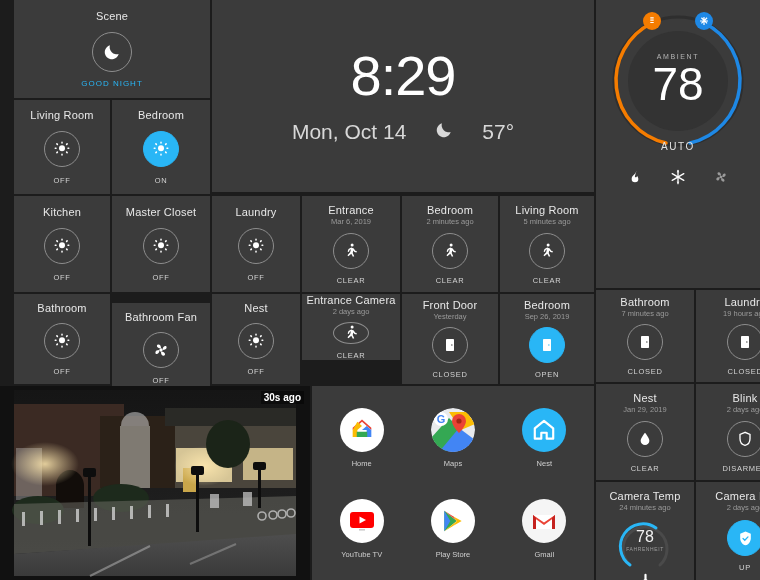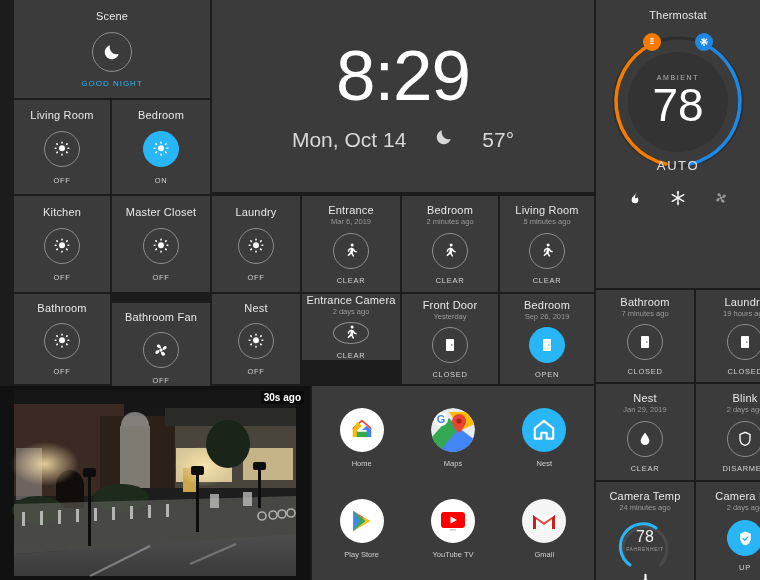--- a/index.html
+++ b/index.html
@@ -63,21 +63,21 @@
     letter-spacing: 1px; margin-top: 7px;
   }
 
   
   #clock-tile {
     left: 212px; top: 0px; width: 382px; height: 192px;
     display: flex; flex-direction: column;
     align-items: center; justify-content: center;
   }
   .clock-time {
-    color: #ffffff; font-size: 71px; font-weight: 300;
+    color: #ffffff; font-size: 56px; font-weight: 300;
     line-height: 1; letter-spacing: -1px; text-align: right;
   }
   .clock-meta {
     display: flex; align-items: center; gap: 28px;
     margin-top: 16px; color: #d8d8d8; font-size: 21px; font-weight: 300;
   }
 
   
   #thermo-tile { left: 596px; top: 0px; width: 164px; height: 288px; }
   #thermo-tile .tile-title { margin-top: 9px; }
@@ -87,21 +87,21 @@
     position: absolute; left: 22px; top: 22px;
     width: 100px; height: 100px; border-radius: 50%;
     background: #333333;
     display: flex; flex-direction: column;
     align-items: center; justify-content: center;
   }
   .ambient-label { color: #b4b4b4; font-size: 7px; letter-spacing: 1.6px; }
   .ambient-val { color: #ffffff; font-size: 46px; font-weight: 300; line-height: 1.05; }
   .auto-label {
     position: absolute; left: 0; right: 0; bottom: 1px;
-    text-align: center; color: #e2e2e2; font-size: 13px; letter-spacing: 1.6px;
+    text-align: center; color: #e2e2e2; font-size: 10px; letter-spacing: 1.6px;
   }
   .hvac-row {
     display: flex; justify-content: space-around; align-items: center;
     margin: 16px 18px 0;
   }
 
   
   #camera-tile { left: 0px; top: 386px; width: 310px; height: 194px; background: #0b0b0b; }
   .cam-stamp {
     position: absolute; right: 6px; top: 5px;
@@ -155,21 +155,20 @@
       <span>
         <svg width="20" height="20" viewBox="0 0 24 24">
           <path d="M20 14.5A8.6 8.6 0 0 1 9.5 4 8.5 8.5 0 1 0 20 14.5z" fill="#d8d8d8"></path>
         </svg>
       </span>
       <span>57°</span>
     </div>
   </div>
 
   <div class="tile" id="thermo-tile">
-    <div class="tile-title">Thermostat</div>
     <div class="dial-wrap">
       <svg width="144" height="144" viewBox="0 0 144 144">
         <circle cx="72" cy="72" r="64" fill="none" stroke="#2e2e2e" stroke-width="3"></circle>
 
         <path d="M 46 14 A 64 64 0 0 0 60 134" fill="none" stroke="#f57c00" stroke-width="3.5" stroke-linecap="round"></path>
 
         <path d="M 98 14 A 64 64 0 0 1 84 134" fill="none" stroke="#1e88e5" stroke-width="3.5" stroke-linecap="round"></path>
         <circle cx="46" cy="12" r="9" fill="#f57c00"></circle>
         <circle cx="98" cy="12" r="9" fill="#1e88e5"></circle>
         <g fill="#ffffff">
@@ -677,40 +676,40 @@
         <div class="app-ico" style="background:#29b6f6;">
           <svg width="26" height="26" viewBox="0 0 24 24">
             <path d="M12 3.5L3.5 10.5V20h6v-5.5h5V20h6v-9.5z" fill="none" stroke="#ffffff" stroke-width="2" stroke-linejoin="round"></path>
           </svg>
         </div>
         <div class="app-name">Nest</div>
       </div>
 
       <div class="app">
         <div class="app-ico" style="background:#ffffff;">
+          <svg width="30" height="30" viewBox="0 0 30 30">
+            <rect x="3" y="6" width="24" height="16" rx="3" fill="#ff0000"></rect>
+            <path d="M12.5 10.5 L19 14 L12.5 17.5z" fill="#ffffff"></path>
+            <rect x="12" y="23" width="6" height="1.6" fill="#cccccc"></rect>
+          </svg>
+        </div>
+        <div class="app-name">YouTube TV</div>
+      </div>
+
+      <div class="app">
+        <div class="app-ico" style="background:#ffffff;">
           <svg width="26" height="26" viewBox="0 0 24 24">
             <path d="M4 2.5 L15.5 12 L4 21.5z" fill="#34a853"></path>
             <path d="M4 2.5 L4 21.5 L9.5 12z" fill="#4285f4"></path>
             <path d="M15.5 12 L4 21.5 L12 16.5z" fill="#fbbc04"></path>
             <path d="M15.5 12 L4 2.5 L12 7.5z" fill="#ea4335"></path>
             <path d="M12 7.5 L20 12 L12 16.5 L15.5 12z" fill="#fbbc04"></path>
           </svg>
         </div>
         <div class="app-name">Play Store</div>
-      </div>
-
-      <div class="app">
-        <div class="app-ico" style="background:#ffffff;">
-          <svg width="30" height="30" viewBox="0 0 30 30">
-            <rect x="3" y="6" width="24" height="16" rx="3" fill="#ff0000"></rect>
-            <path d="M12.5 10.5 L19 14 L12.5 17.5z" fill="#ffffff"></path>
-            <rect x="12" y="23" width="6" height="1.6" fill="#cccccc"></rect>
-          </svg>
-        </div>
-        <div class="app-name">YouTube TV</div>
       </div>
 
       <div class="app">
         <div class="app-ico" style="background:#f5f5f5;">
           <svg width="28" height="28" viewBox="0 0 28 28">
             <rect x="3" y="8" width="22" height="14" rx="2" fill="#ffffff"></rect>
             <path d="M3 10 L14 18 L25 10 L25 8 L14 15.5 L3 8z" fill="#ea4335"></path>
             <path d="M3 8 L3 22 L6 22 L6 11z" fill="#c5221f"></path>
             <path d="M25 8 L25 22 L22 22 L22 11z" fill="#c5221f"></path>
           </svg>

